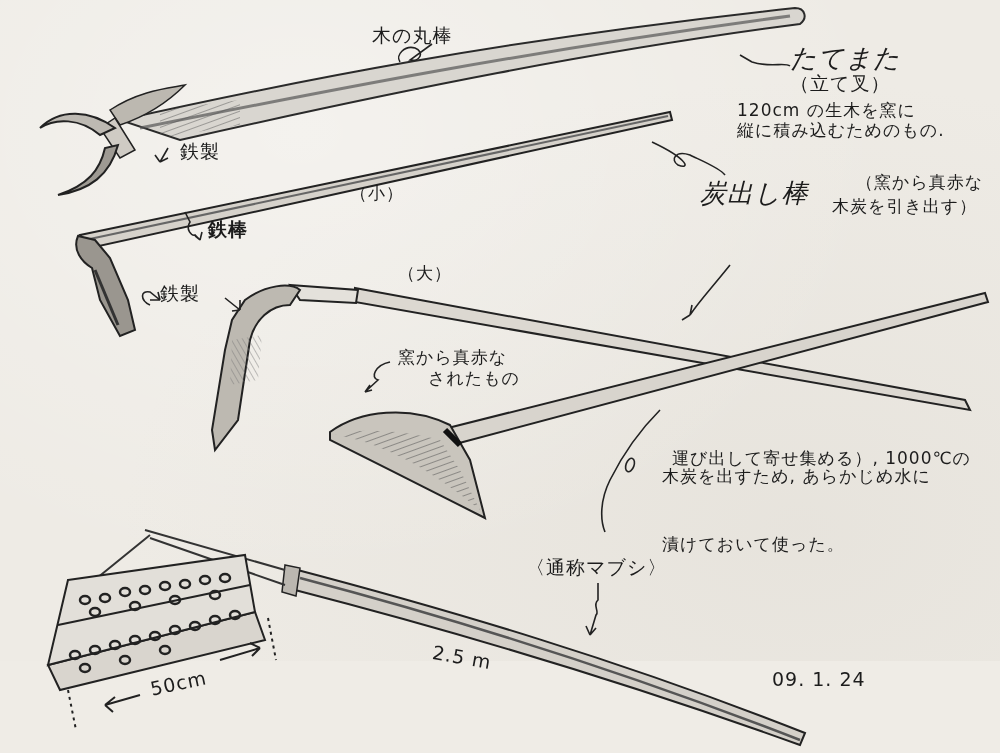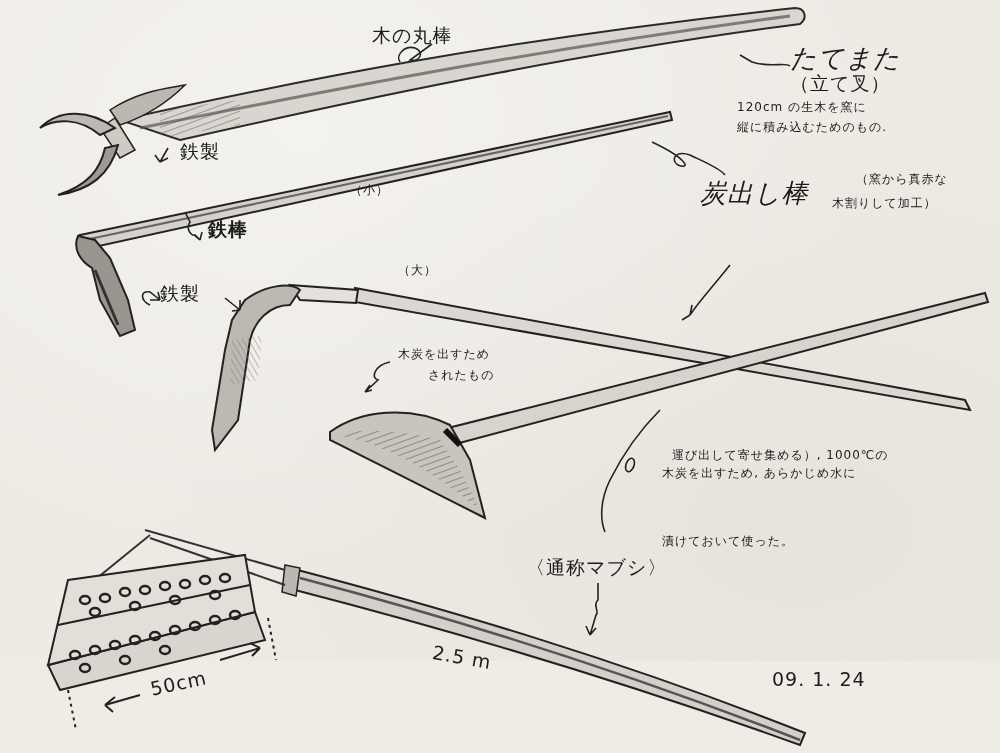--- a/index.html
+++ b/index.html
@@ -15,21 +15,21 @@
       radial-gradient(ellipse at 80% 80%, rgba(210,205,195,0.25), rgba(255,255,255,0) 60%),
       #eeebe5;
   }
   svg.sketch { position: absolute; left: 0; top: 0; }
   .note {
     position: absolute; color: #1c1c1c;
     font-family: "DejaVu Sans", sans-serif;
     white-space: nowrap; line-height: 1.25;
   }
   .note.hand { font-weight: normal; letter-spacing: 1px; }
-  .n-sm { font-size: 12px; }
+  .n-sm { font-size: 17px; }
   .n-md { font-size: 19px; }
   .n-lg { font-size: 26px; font-style: italic; }
 </style>
 </head>
 <body>
 
 <div id="canvas">
 
   <svg class="sketch" width="1000" height="753" viewBox="0 0 1000 753">
     <defs>
@@ -147,23 +147,23 @@
   <span class="note hand n-sm" style="left:737px;top:100px;">120cm の生木を窯に</span>
   <span class="note hand n-sm" style="left:737px;top:120px;">縦に積み込むためのもの.</span>
 
   <span class="note hand n-md" style="left:208px;top:218px;font-weight:bold;">鉄棒</span>
   <span class="note hand n-md" style="left:160px;top:282px;">鉄製</span>
   <span class="note hand n-sm" style="left:350px;top:183px;">（小）</span>
 
   <span class="note hand n-sm" style="left:398px;top:263px;">（大）</span>
   <span class="note hand n-lg" style="left:700px;top:177px;">炭出し棒</span>
   <span class="note hand n-sm" style="left:812px;top:172px;margin-left:44px;">（窯から真赤な</span>
-  <span class="note hand n-sm" style="left:832px;top:196px;">木割りして加工）</span>
+  <span class="note hand n-sm" style="left:832px;top:196px;">木炭を引き出す）</span>
 
-  <span class="note hand n-sm" style="left:398px;top:347px;">木炭を出すため</span>
+  <span class="note hand n-sm" style="left:398px;top:347px;">窯から真赤な</span>
   <span class="note hand n-sm" style="left:428px;top:368px;">されたもの</span>
 
   <span class="note hand n-sm" style="left:672px;top:448px;">運び出して寄せ集める）, 1000℃の</span>
   <span class="note hand n-sm" style="left:662px;top:466px;">木炭を出すため, あらかじめ水に</span>
   <span class="note hand n-sm" style="left:662px;top:498px;margin-top:36px;">漬けておいて使った。</span>
   <span class="note hand n-md" style="left:526px;top:556px;">〈通称マブシ〉</span>
   <span class="note hand n-md" style="left:150px;top:672px;transform:rotate(-12deg);">50cm</span>
   <span class="note hand n-md" style="left:432px;top:646px;transform:rotate(10deg);">2.5 m</span>
 
   <span class="note hand n-md" style="left:772px;top:668px;">09. 1. 24</span>

